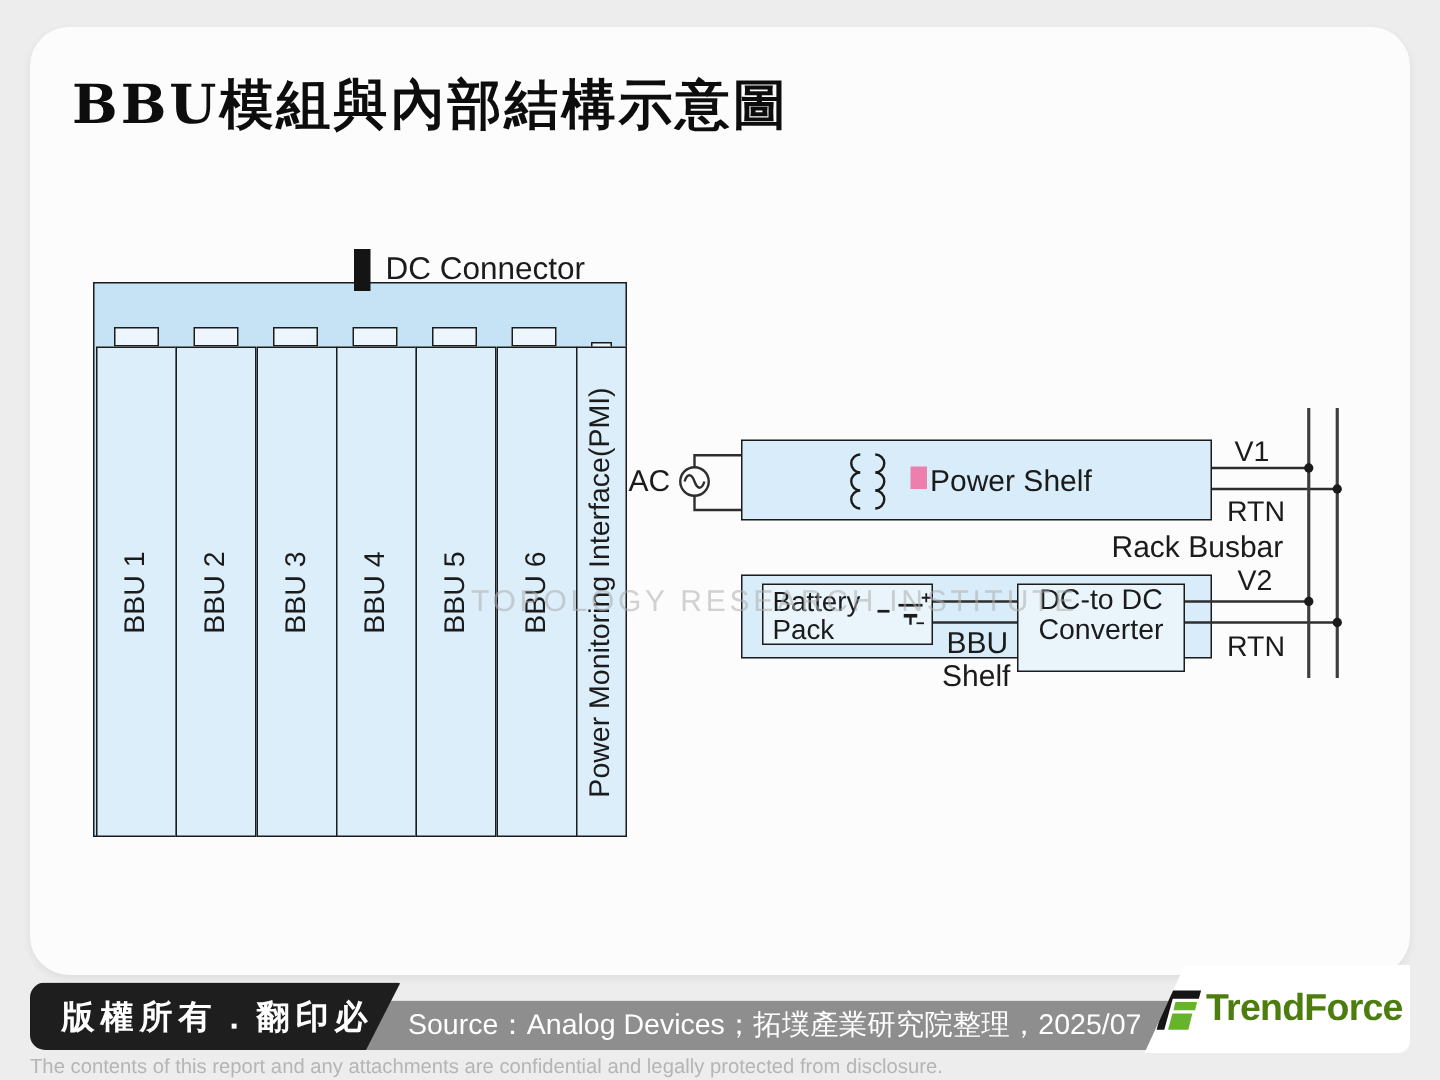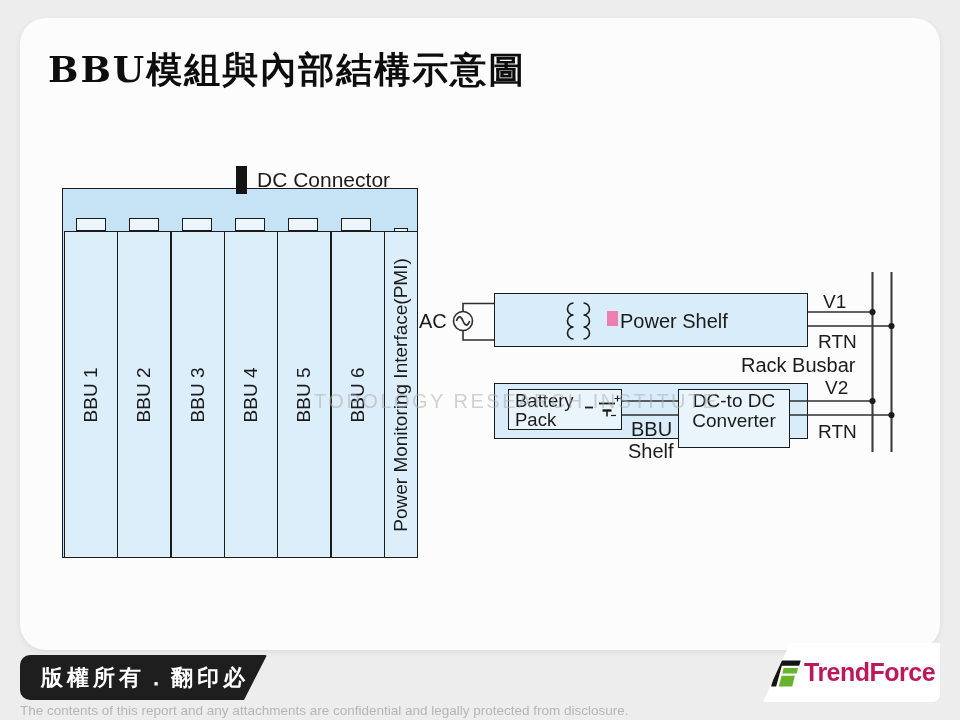--- a/index.html
+++ b/index.html
@@ -50,21 +50,21 @@
            clip-path:polygon(0 0,100% 0,calc(100% - 23px) 100%,0 100%);
            color:#fff;font-size:22px;font-weight:bold;letter-spacing:4px;line-height:45px;
            padding-left:21px;}
   .f-bar{position:absolute;left:242px;top:667px;width:546px;height:33px;background:#8e8e8e;
          z-index:10;clip-path:polygon(16px 0,100% 0,calc(100% - 16px) 100%,0 100%);
          color:#fff;font-size:19px;line-height:33px;padding-left:30px;white-space:nowrap;}
   .f-logo{position:absolute;left:753px;top:643px;width:187px;height:59px;background:#ffffff;
           z-index:12;clip-path:polygon(37px 0,100% 0,100% 100%,10px 100%);
           border-radius:0 0 8px 0;}
   .f-logo .brand{position:absolute;left:51px;top:15px;font-size:25px;font-weight:bold;
-                 letter-spacing:-0.5px;color:#be185d;}
+                 letter-spacing:-0.5px;color:#4d7c0f;}
   .f-logo svg{position:absolute;left:14px;top:11px;}
   .f-disclaimer{position:absolute;left:20px;top:703px;font-size:13.5px;color:#b5b5b5;}
 </style>
 </head>
 <body>
 
 <div class="stage">
   <div class="card"></div>
   <div class="title">BBU模組與內部結構示意圖</div>
 
@@ -163,20 +163,21 @@
   <div class="lbl" style="left:818px;top:331px">RTN</div>
   <div class="lbl20" style="left:741px;top:354px">Rack Busbar</div>
   <div class="lbl" style="left:825px;top:377px">V2</div>
   <div class="lbl" style="left:818px;top:421px">RTN</div>
   <div class="lbl20" style="left:631px;top:418px">BBU</div>
   <div class="lbl20" style="left:628px;top:440px">Shelf</div>
 
   <div class="wm wm-cap">TOPOLOGY RESEARCH INSTITUTE</div>
 
   <div class="f-badge">版權所有．翻印必究</div>
+  <div class="f-bar">Source：Analog Devices；拓墣產業研究院整理，2025/07</div>
   <div class="f-logo">
     <svg width="36" height="38" viewBox="0 0 40 40">
       <path fill="#151515" d="M4.5,35 L12.5,6 L37.5,6 L35.8,12 L16.5,12 L10.2,35 Z"></path>
       <path fill="#67b42c" d="M18.5,14.5 L34.5,14.5 L33,20.5 L17,20.5 Z"></path>
       <path fill="#67b42c" d="M16.2,23 L31,23 L28,35 L13,35 Z"></path>
     </svg>
     <span class="brand">TrendForce</span>
   </div>
   <div class="f-disclaimer">The contents of this report and any attachments are confidential and legally protected from disclosure.</div>
 </div>

